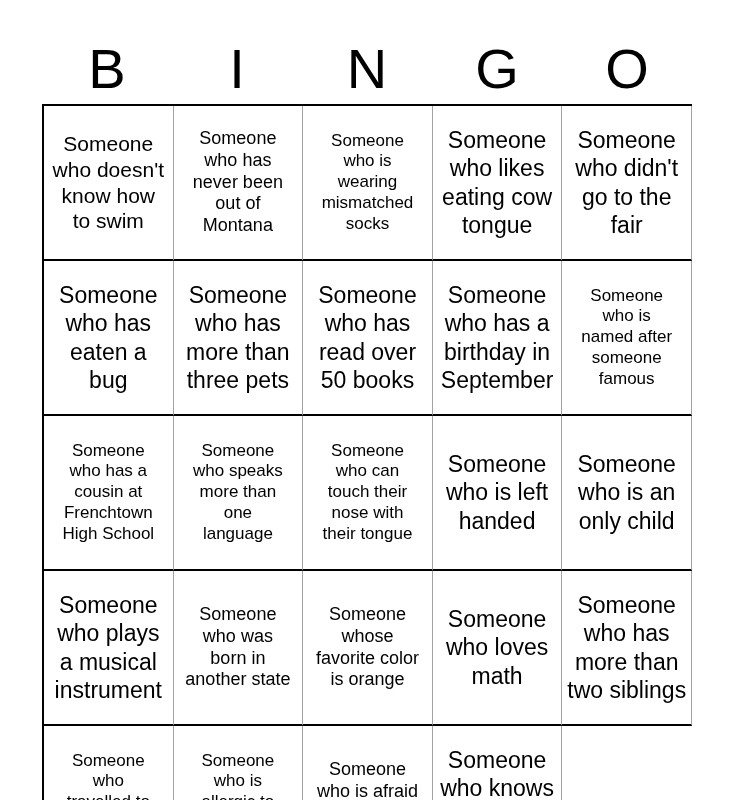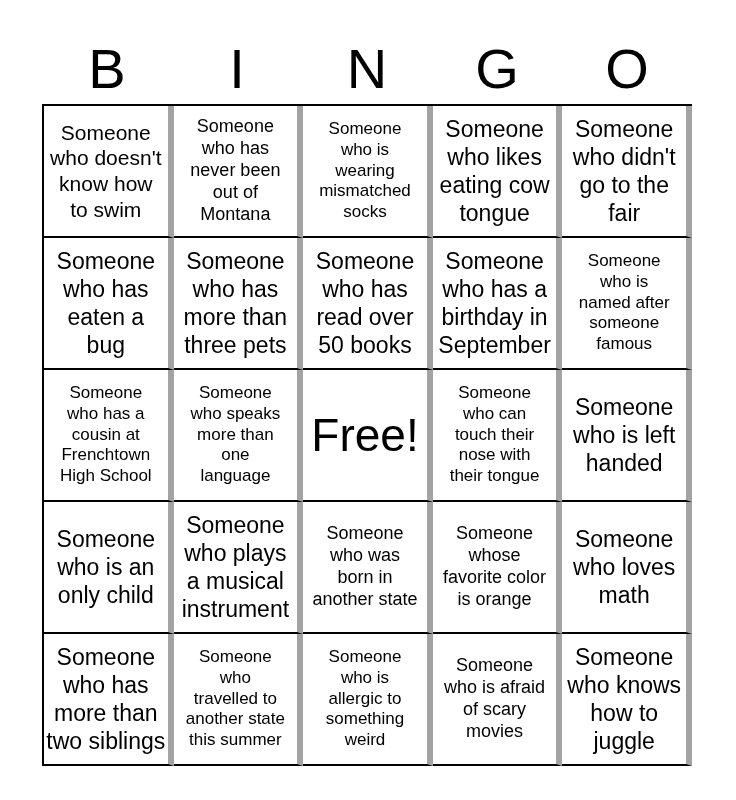--- a/index.html
+++ b/index.html
@@ -30,23 +30,23 @@
     box-sizing: border-box;
   }
   .grid {
     display: grid;
     grid-template-columns: repeat(5, 1fr);
     border-top: 2px solid #000000;
     border-left: 2px solid #000000;
     box-sizing: border-box;
   }
   .cell {
-    border-right: 6px solid #a3a3a3;
+    border-right: 1px solid #a3a3a3;
     border-bottom: 2px solid #000000;
-    height: 132px;
+    height: 155px;
     box-sizing: border-box;
     display: flex;
     align-items: center;
     justify-content: center;
     text-align: center;
     white-space: pre-line;
     line-height: 1.22;
     padding: 2px 1px;
     overflow: hidden;
   }
@@ -114,21 +114,20 @@
       <div class="cell size-s">Someone
 who has a
 cousin at
 Frenchtown
 High School</div>
       <div class="cell size-s">Someone
 who speaks
 more than
 one
 language</div>
-      <div class="cell size-xl">Free!</div>
       <div class="cell size-s">Someone
 who can
 touch their
 nose with
 their tongue</div>
       <div class="cell size-l">Someone
 who is left
 handed</div>
       <div class="cell size-l">Someone
 who is an

